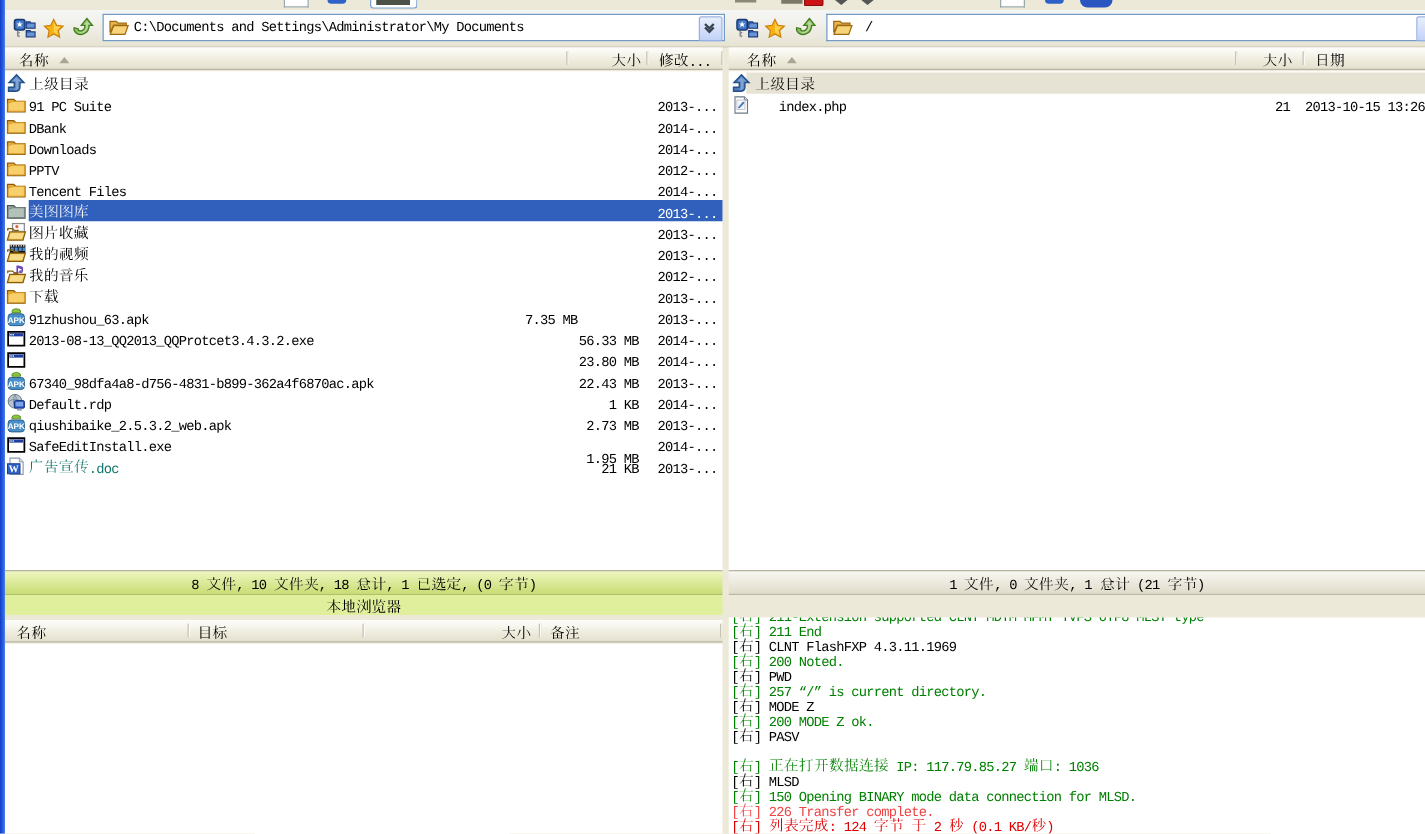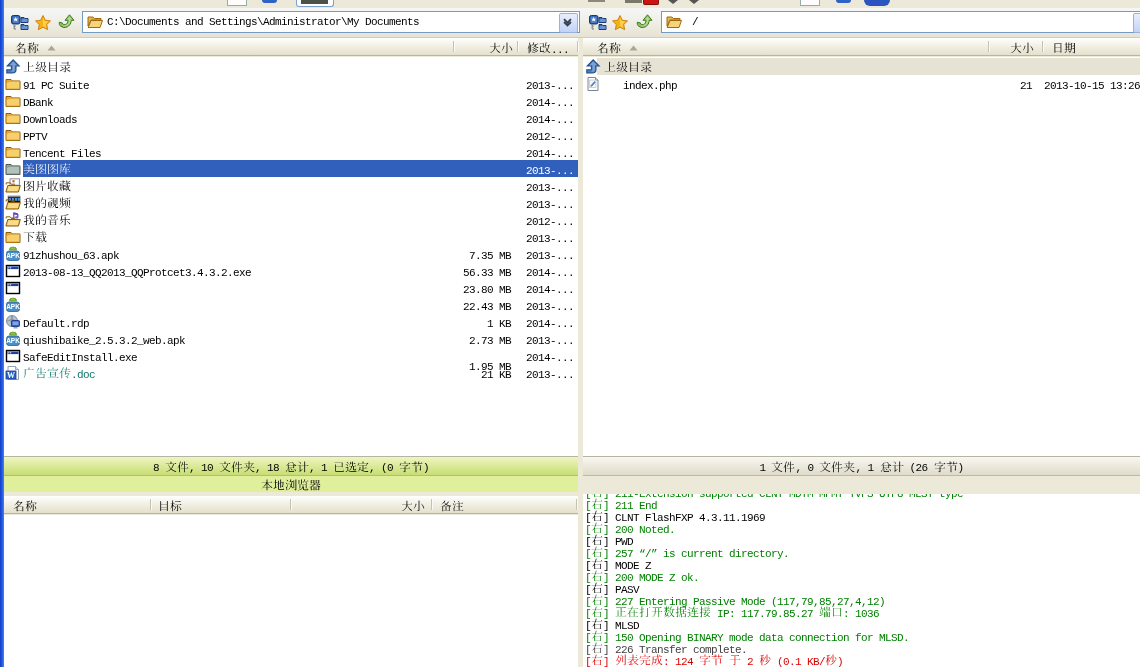--- a/index.html
+++ b/index.html
@@ -436,21 +436,21 @@
         <use href="#g25" x="12"></use>
       </svg></div>
 <div style="position:absolute;left:526px;top:229.5px;height:17px;line-height:17px;white-space:pre;"><span class="a">2013-...</span></div>
 <svg style="position:absolute;left:5px;top:246px" width="16" height="16" viewBox="0 0 16 16">
       <path d="M4.5 4 A3.5 3 0 0 1 11.5 4 Z" fill="#8cc63f" stroke="#5a8f1f" stroke-width="0.7"></path>
       <path d="M5.5 1.5 L4.7 2.8 M10.5 1.5 L11.3 2.8" stroke="#5a8f1f" stroke-width="0.8"></path>
       <rect x="1.5" y="5" width="13" height="9.5" rx="2.5" fill="#4a90c8" stroke="#2a5f8f" stroke-width="0.8"></rect>
       <text x="8" y="12.3" font-size="6.5" font-family="Liberation Sans" font-weight="bold" fill="#fff" text-anchor="middle">APK</text>
     </svg>
 <div style="position:absolute;left:23px;top:246.5px;height:17px;line-height:17px;white-space:pre;color:#000"><span class="a">91zhushou_63.apk</span></div>
-<div style="position:absolute;left:420px;top:246.5px;width:91px;height:17px;line-height:17px;text-align:right;white-space:pre"><span class="a">7.35 MB</span></div>
+<div style="position:absolute;left:420px;top:246.5px;width:91px;height:17px;line-height:17px;white-space:pre"><span class="a">7.35 MB</span></div>
 <div style="position:absolute;left:526px;top:246.5px;height:17px;line-height:17px;white-space:pre;"><span class="a">2013-...</span></div>
 <svg style="position:absolute;left:5px;top:263px" width="16" height="16" viewBox="0 0 16 16">
       <rect x="1.5" y="2.5" width="13" height="11" fill="#fff" stroke="#000" stroke-width="1.4"></rect>
       <rect x="2.5" y="3.5" width="11" height="2.6" fill="#1e3f9e"></rect>
       <rect x="3.2" y="4.3" width="1.2" height="1" fill="#fff"></rect>
       <rect x="5" y="4.3" width="1.2" height="1" fill="#fff"></rect>
     </svg>
 <div style="position:absolute;left:23px;top:263.5px;height:17px;line-height:17px;white-space:pre;color:#000"><span class="a">2013-08-13_QQ2013_QQProtcet3.4.3.2.exe</span></div>
 <div style="position:absolute;left:420px;top:263.5px;width:91px;height:17px;line-height:17px;text-align:right;white-space:pre"><span class="a">56.33 MB</span></div>
 <div style="position:absolute;left:526px;top:263.5px;height:17px;line-height:17px;white-space:pre;"><span class="a">2014-...</span></div>
@@ -461,20 +461,21 @@
       <rect x="5" y="4.3" width="1.2" height="1" fill="#fff"></rect>
     </svg>
 <div style="position:absolute;left:420px;top:280.5px;width:91px;height:17px;line-height:17px;text-align:right;white-space:pre"><span class="a">23.80 MB</span></div>
 <div style="position:absolute;left:526px;top:280.5px;height:17px;line-height:17px;white-space:pre;"><span class="a">2014-...</span></div>
 <svg style="position:absolute;left:5px;top:297px" width="16" height="16" viewBox="0 0 16 16">
       <path d="M4.5 4 A3.5 3 0 0 1 11.5 4 Z" fill="#8cc63f" stroke="#5a8f1f" stroke-width="0.7"></path>
       <path d="M5.5 1.5 L4.7 2.8 M10.5 1.5 L11.3 2.8" stroke="#5a8f1f" stroke-width="0.8"></path>
       <rect x="1.5" y="5" width="13" height="9.5" rx="2.5" fill="#4a90c8" stroke="#2a5f8f" stroke-width="0.8"></rect>
       <text x="8" y="12.3" font-size="6.5" font-family="Liberation Sans" font-weight="bold" fill="#fff" text-anchor="middle">APK</text>
     </svg>
+<div style="position:absolute;left:23px;top:297.5px;height:17px;line-height:17px;white-space:pre;color:#000"><span class="a">67340_98dfa4a8-d756-4831-b899-362a4f6870ac.apk</span></div>
 <div style="position:absolute;left:420px;top:297.5px;width:91px;height:17px;line-height:17px;text-align:right;white-space:pre"><span class="a">22.43 MB</span></div>
 <div style="position:absolute;left:526px;top:297.5px;height:17px;line-height:17px;white-space:pre;"><span class="a">2013-...</span></div>
 <svg style="position:absolute;left:5px;top:314px" width="16" height="16" viewBox="0 0 16 16">
       <circle cx="7" cy="7" r="5.5" fill="#b8c4ce" stroke="#6a7a88" stroke-width="0.8"></circle>
       <path d="M2 7 Q7 4 12 7 M7 1.5 Q4.5 7 7 12.5 M7 1.5 Q9.5 7 7 12.5" stroke="#7a8a98" stroke-width="0.7" fill="none"></path>
       <rect x="6.5" y="6.5" width="8" height="6" rx="0.8" fill="#2a56c8" stroke="#14307e" stroke-width="0.8"></rect>
       <rect x="7.5" y="7.5" width="6" height="3.6" fill="#7da4e8"></rect>
       <rect x="8.5" y="13" width="4" height="1.5" fill="#9aa8b4"></rect>
     </svg>
 <div style="position:absolute;left:23px;top:314.5px;height:17px;line-height:17px;white-space:pre;color:#000"><span class="a">Default.rdp</span></div>
@@ -584,21 +585,21 @@
 <div style="position:absolute;left:583px;top:456px;width:557px;height:16px;padding-top:2px;line-height:16px;text-align:center;background:linear-gradient(180deg,#f8f7f1,#e0dcca);border-top:1px solid #b8b4a4;border-bottom:1px solid #bdb9a8;white-space:pre"><span class="a">1 </span><svg class="cj" style="vertical-align:-2.5px" width="24" height="13" viewBox="0 0 24 13">
         <use href="#g30" x="0"></use>
         <use href="#g31" x="12"></use>
       </svg><span class="a">, 0 </span><svg class="cj" style="vertical-align:-2.5px" width="36" height="13" viewBox="0 0 36 13">
         <use href="#g30" x="0"></use>
         <use href="#g31" x="12"></use>
         <use href="#g32" x="24"></use>
       </svg><span class="a">, 1 </span><svg class="cj" style="vertical-align:-2.5px" width="24" height="13" viewBox="0 0 24 13">
         <use href="#g33" x="0"></use>
         <use href="#g34" x="12"></use>
-      </svg><span class="a"> (26 </span><svg class="cj" style="vertical-align:-2.5px" width="24" height="13" viewBox="0 0 24 13">
+      </svg><span class="a"> (21 </span><svg class="cj" style="vertical-align:-2.5px" width="24" height="13" viewBox="0 0 24 13">
         <use href="#g38" x="0"></use>
         <use href="#g39" x="12"></use>
       </svg><span class="a">)</span></div>
 <div id="log" style="position:absolute;left:583px;top:494px;width:557px;height:173px;background:#fff;overflow:hidden">
 <div style="position:absolute;left:2px;top:-8px;height:12px;line-height:12px;white-space:pre;color:#008000"><span class="a">[</span><svg class="cj" style="vertical-align:-2.5px" width="12" height="13" viewBox="0 0 12 13">
           <use href="#g48" x="0"></use>
         </svg><span class="a">] 211-Extension supported CLNT MDTM MFMT TVFS UTF8 MLST type</span></div>
 <div style="position:absolute;left:2px;top:4px;height:12px;line-height:12px;white-space:pre;color:#008000"><span class="a">[</span><svg class="cj" style="vertical-align:-2.5px" width="12" height="13" viewBox="0 0 12 13">
           <use href="#g48" x="0"></use>
         </svg><span class="a">] 211 End</span></div>
@@ -616,23 +617,20 @@
         </svg><span class="a">] 257 “/” is current directory.</span></div>
 <div style="position:absolute;left:2px;top:64px;height:12px;line-height:12px;white-space:pre;color:#000000"><span class="a">[</span><svg class="cj" style="vertical-align:-2.5px" width="12" height="13" viewBox="0 0 12 13">
           <use href="#g48" x="0"></use>
         </svg><span class="a">] MODE Z</span></div>
 <div style="position:absolute;left:2px;top:76px;height:12px;line-height:12px;white-space:pre;color:#008000"><span class="a">[</span><svg class="cj" style="vertical-align:-2.5px" width="12" height="13" viewBox="0 0 12 13">
           <use href="#g48" x="0"></use>
         </svg><span class="a">] 200 MODE Z ok.</span></div>
 <div style="position:absolute;left:2px;top:88px;height:12px;line-height:12px;white-space:pre;color:#000"><span class="a">[</span><svg class="cj" style="vertical-align:-2.5px" width="12" height="13" viewBox="0 0 12 13">
           <use href="#g48" x="0"></use>
         </svg><span class="a">] PASV</span></div>
-<div style="position:absolute;left:2px;top:100px;height:12px;line-height:12px;white-space:pre;color:#008000"><span class="a">[</span><svg class="cj" style="vertical-align:-2.5px" width="12" height="13" viewBox="0 0 12 13">
-          <use href="#g48" x="0"></use>
-        </svg><span class="a">] 227 Entering Passive Mode (117,79,85,27,4,12)</span></div>
 <div style="position:absolute;left:2px;top:112px;height:12px;line-height:12px;white-space:pre;color:#008000"><span class="a">[</span><svg class="cj" style="vertical-align:-2.5px" width="12" height="13" viewBox="0 0 12 13">
           <use href="#g48" x="0"></use>
         </svg><span class="a">] </span><svg class="cj" style="vertical-align:-2.5px" width="96" height="13" viewBox="0 0 96 13">
           <use href="#g49" x="0"></use>
           <use href="#g50" x="12"></use>
           <use href="#g51" x="24"></use>
           <use href="#g52" x="36"></use>
           <use href="#g53" x="48"></use>
           <use href="#g54" x="60"></use>
           <use href="#g55" x="72"></use>
@@ -640,21 +638,21 @@
         </svg><span class="a"> IP: 117.79.85.27 </span><svg class="cj" style="vertical-align:-2.5px" width="24" height="13" viewBox="0 0 24 13">
           <use href="#g57" x="0"></use>
           <use href="#g58" x="12"></use>
         </svg><span class="a">: 1036</span></div>
 <div style="position:absolute;left:2px;top:124px;height:12px;line-height:12px;white-space:pre;color:#000"><span class="a">[</span><svg class="cj" style="vertical-align:-2.5px" width="12" height="13" viewBox="0 0 12 13">
           <use href="#g48" x="0"></use>
         </svg><span class="a">] MLSD</span></div>
 <div style="position:absolute;left:2px;top:136px;height:12px;line-height:12px;white-space:pre;color:#008000"><span class="a">[</span><svg class="cj" style="vertical-align:-2.5px" width="12" height="13" viewBox="0 0 12 13">
           <use href="#g48" x="0"></use>
         </svg><span class="a">] 150 Opening BINARY mode data connection for MLSD.</span></div>
-<div style="position:absolute;left:2px;top:148px;height:12px;line-height:12px;white-space:pre;color:#404040"><span class="a">[</span><svg class="cj" style="vertical-align:-2.5px" width="12" height="13" viewBox="0 0 12 13">
+<div style="position:absolute;left:2px;top:148px;height:12px;line-height:12px;white-space:pre;color:#ef4444"><span class="a">[</span><svg class="cj" style="vertical-align:-2.5px" width="12" height="13" viewBox="0 0 12 13">
           <use href="#g48" x="0"></use>
         </svg><span class="a">] 226 Transfer complete.</span></div>
 <div style="position:absolute;left:2px;top:160px;height:12px;line-height:12px;white-space:pre;color:#dd0000"><span class="a">[</span><svg class="cj" style="vertical-align:-2.5px" width="12" height="13" viewBox="0 0 12 13">
           <use href="#g48" x="0"></use>
         </svg><span class="a">] </span><svg class="cj" style="vertical-align:-2.5px" width="48" height="13" viewBox="0 0 48 13">
           <use href="#g59" x="0"></use>
           <use href="#g60" x="12"></use>
           <use href="#g61" x="24"></use>
           <use href="#g62" x="36"></use>
         </svg><span class="a">: 124 </span><svg class="cj" style="vertical-align:-2.5px" width="24" height="13" viewBox="0 0 24 13">

